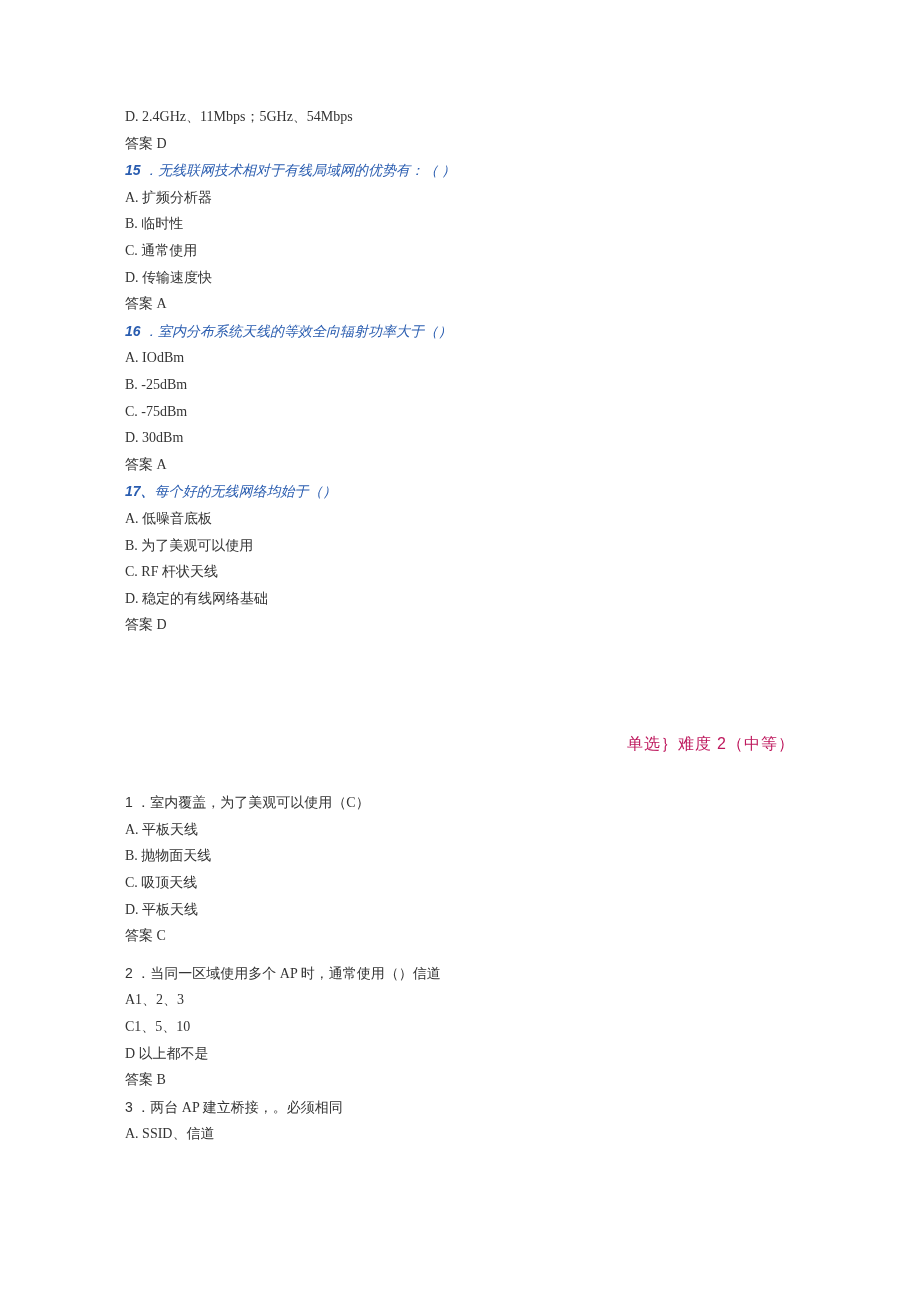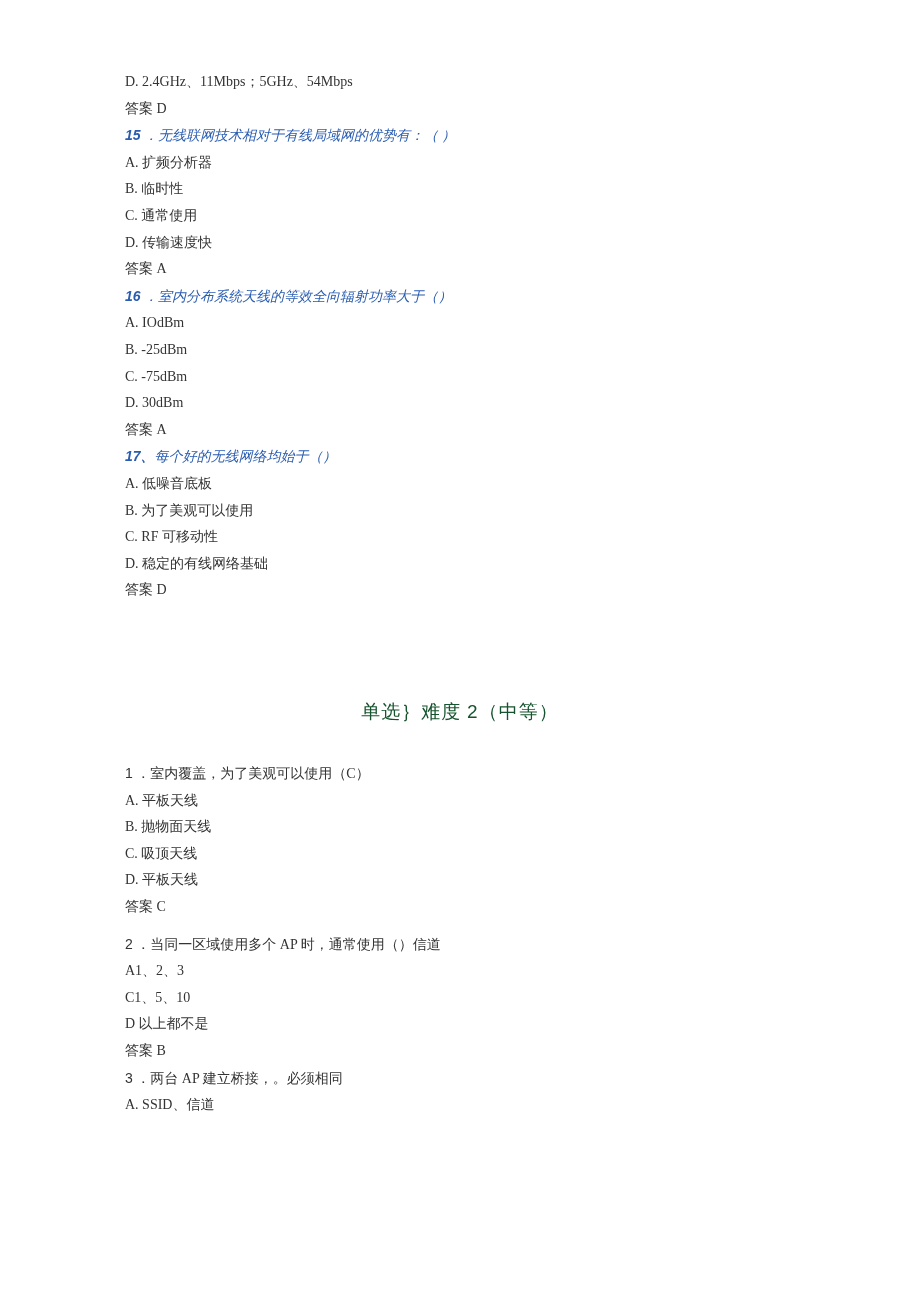--- a/index.html
+++ b/index.html
@@ -7,33 +7,33 @@
     padding: 0;
     background: #fff;
     font-family: "SimSun", "宋体", serif;
     font-size: 14px;
     color: #333;
     line-height: 1.9;
   }
   .page {
     width: 920px;
     min-height: 1301px;
-    padding: 69px 125px 60px 125px;
+    padding: 104px 125px 60px 125px;
     box-sizing: border-box;
   }
   .line { display: block; }
   .blue { color: #2a5db0; font-style: italic; }
   .qnum { font-family: Arial, sans-serif; font-weight: bold; }
   .answer { color: #333; }
   .section-title {
-    text-align: center;
-    font-size: 19px;
+    text-align: right;
+    font-size: 16px;
     margin-top: 90px;
     margin-bottom: 30px;
-    color: #14532d;
+    color: #be185d;
     letter-spacing: 1px;
   }
   .section-title .num { font-family: Arial, sans-serif; }
   .gap { height: 10px; }
 </style>
 </head>
 <body>
 
 <div class="page">
 
@@ -56,21 +56,21 @@
   <span class="line">B.  -25dBm</span>
   <span class="line">C.  -75dBm</span>
   <span class="line">D.  30dBm</span>
   <span class="line answer">答案 A</span>
 
   <span class="line blue">
     <span class="qnum">17、</span><span>每个好的无线网络均始于（）</span>
   </span>
   <span class="line">A. 低噪音底板</span>
   <span class="line">B. 为了美观可以使用</span>
-  <span class="line">C. RF 可移动性</span>
+  <span class="line">C. RF 杆状天线</span>
   <span class="line">D. 稳定的有线网络基础</span>
   <span class="line answer">答案 D</span>
 
   <div class="section-title">
     <span>单选｝难度 </span><span class="num">2</span><span>（中等）</span>
   </div>
 
   <span class="line">
     <span class="qnum" style="font-weight:normal">1</span> <span>．室内覆盖，为了美观可以使用（C）</span>
   </span>

